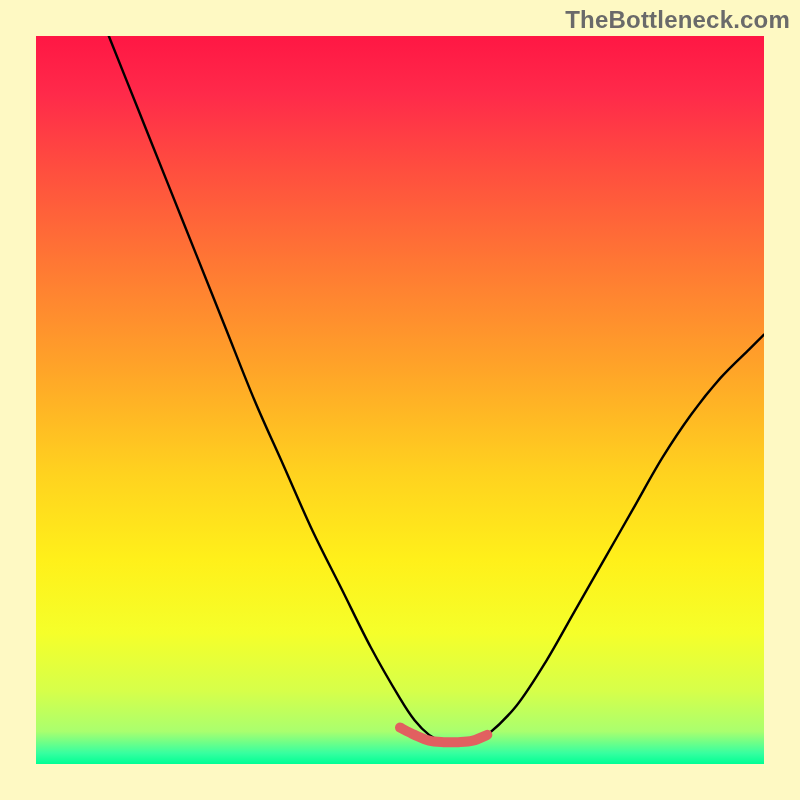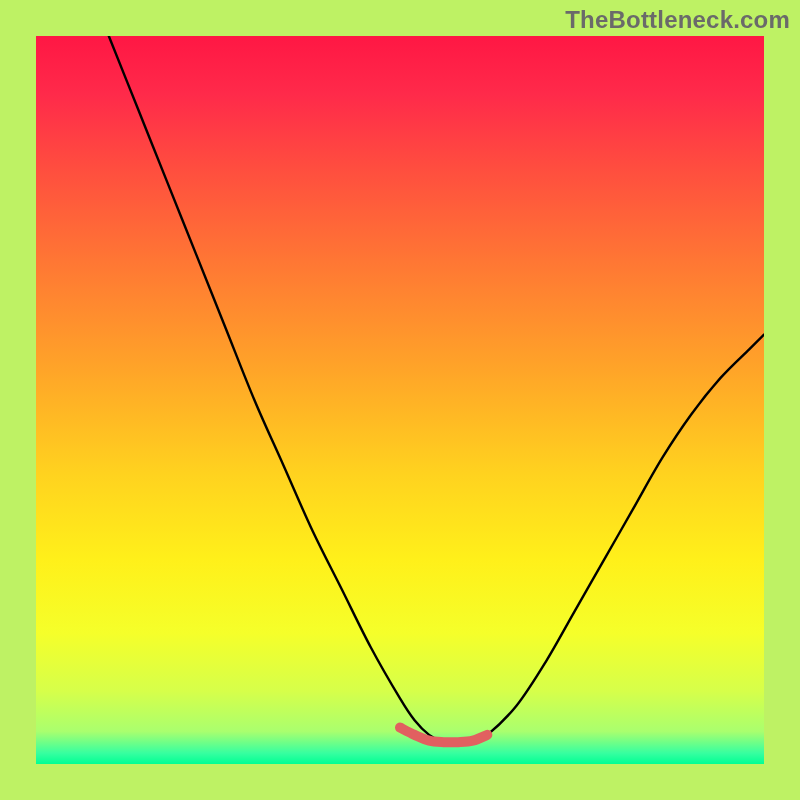--- a/index.html
+++ b/index.html
@@ -1,21 +1,21 @@
 <!DOCTYPE html>
 <html><head>
 <meta charset="utf-8">
 <style>
   * { margin: 0; padding: 0; box-sizing: border-box; }
   html, body { width: 800px; height: 800px; overflow: hidden; background: #000; }
   .stage {
     position: relative;
     width: 800px;
     height: 800px;
-    background: #bef264;
+    background: #fef9c3;
   }
   .plot-area {
     position: absolute;
     left: 36px;
     top: 36px;
     width: 728px;
     height: 728px;
     overflow: hidden;
   }
   .gradient-bg {

